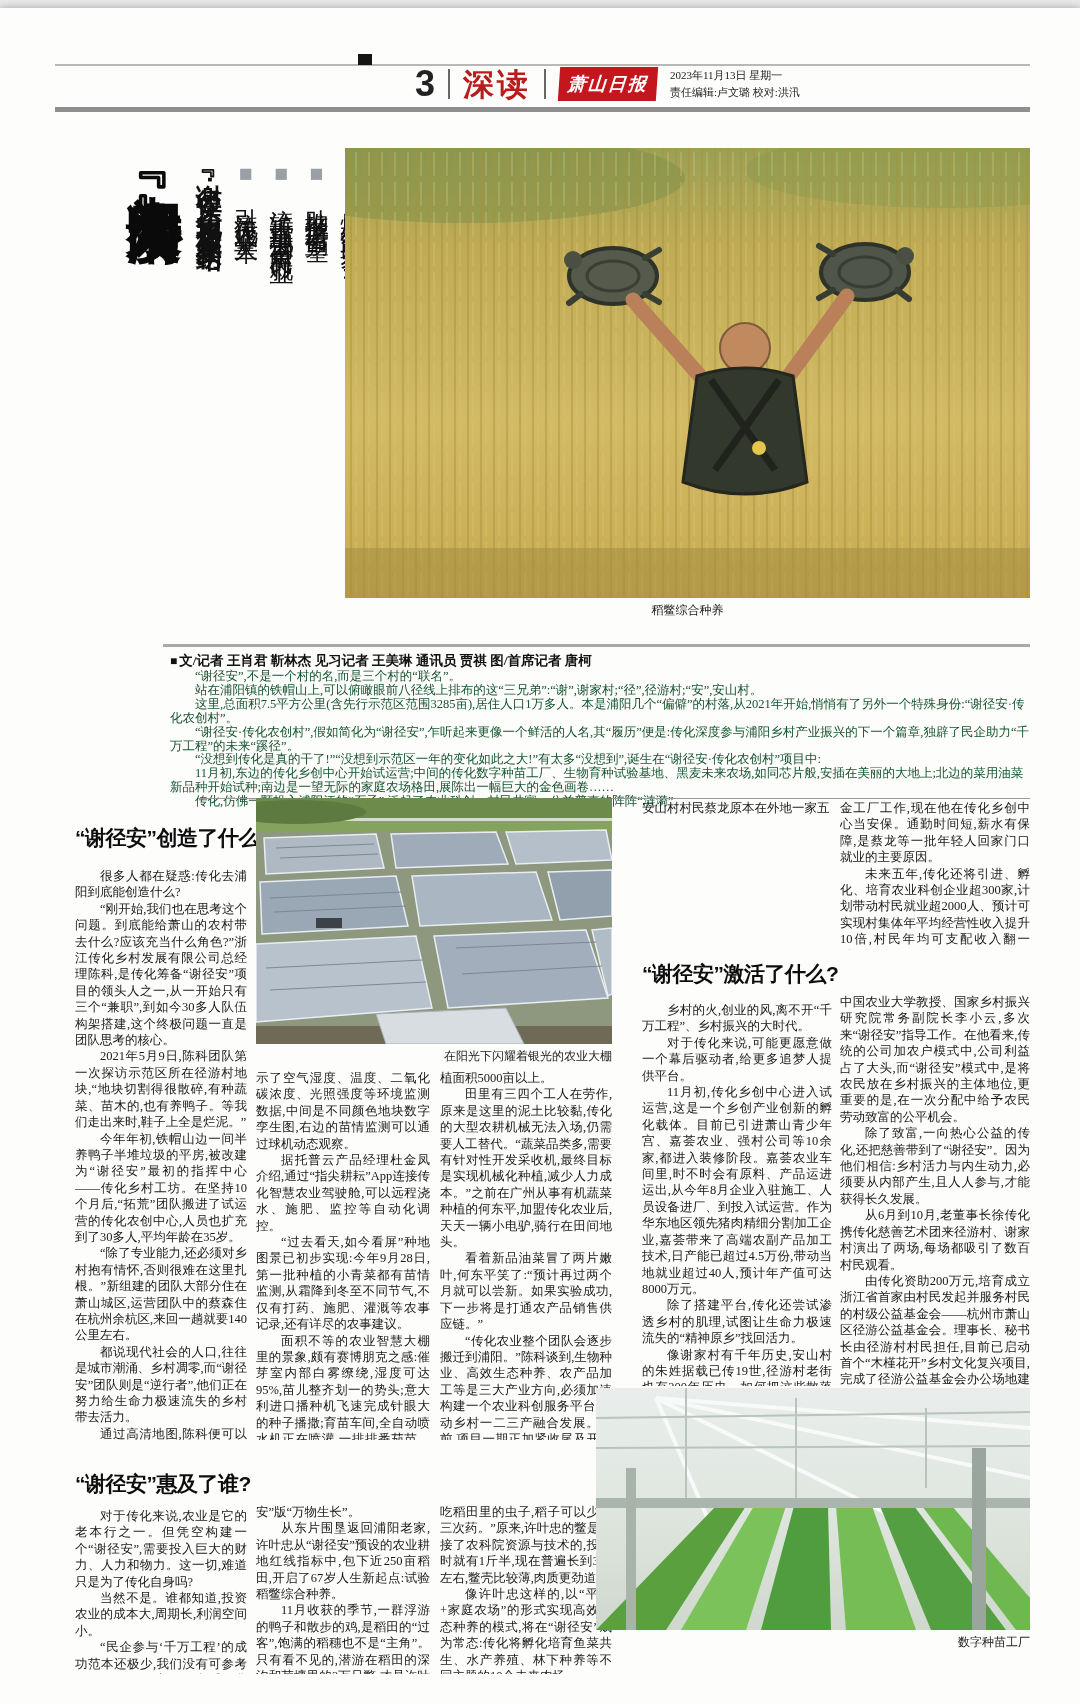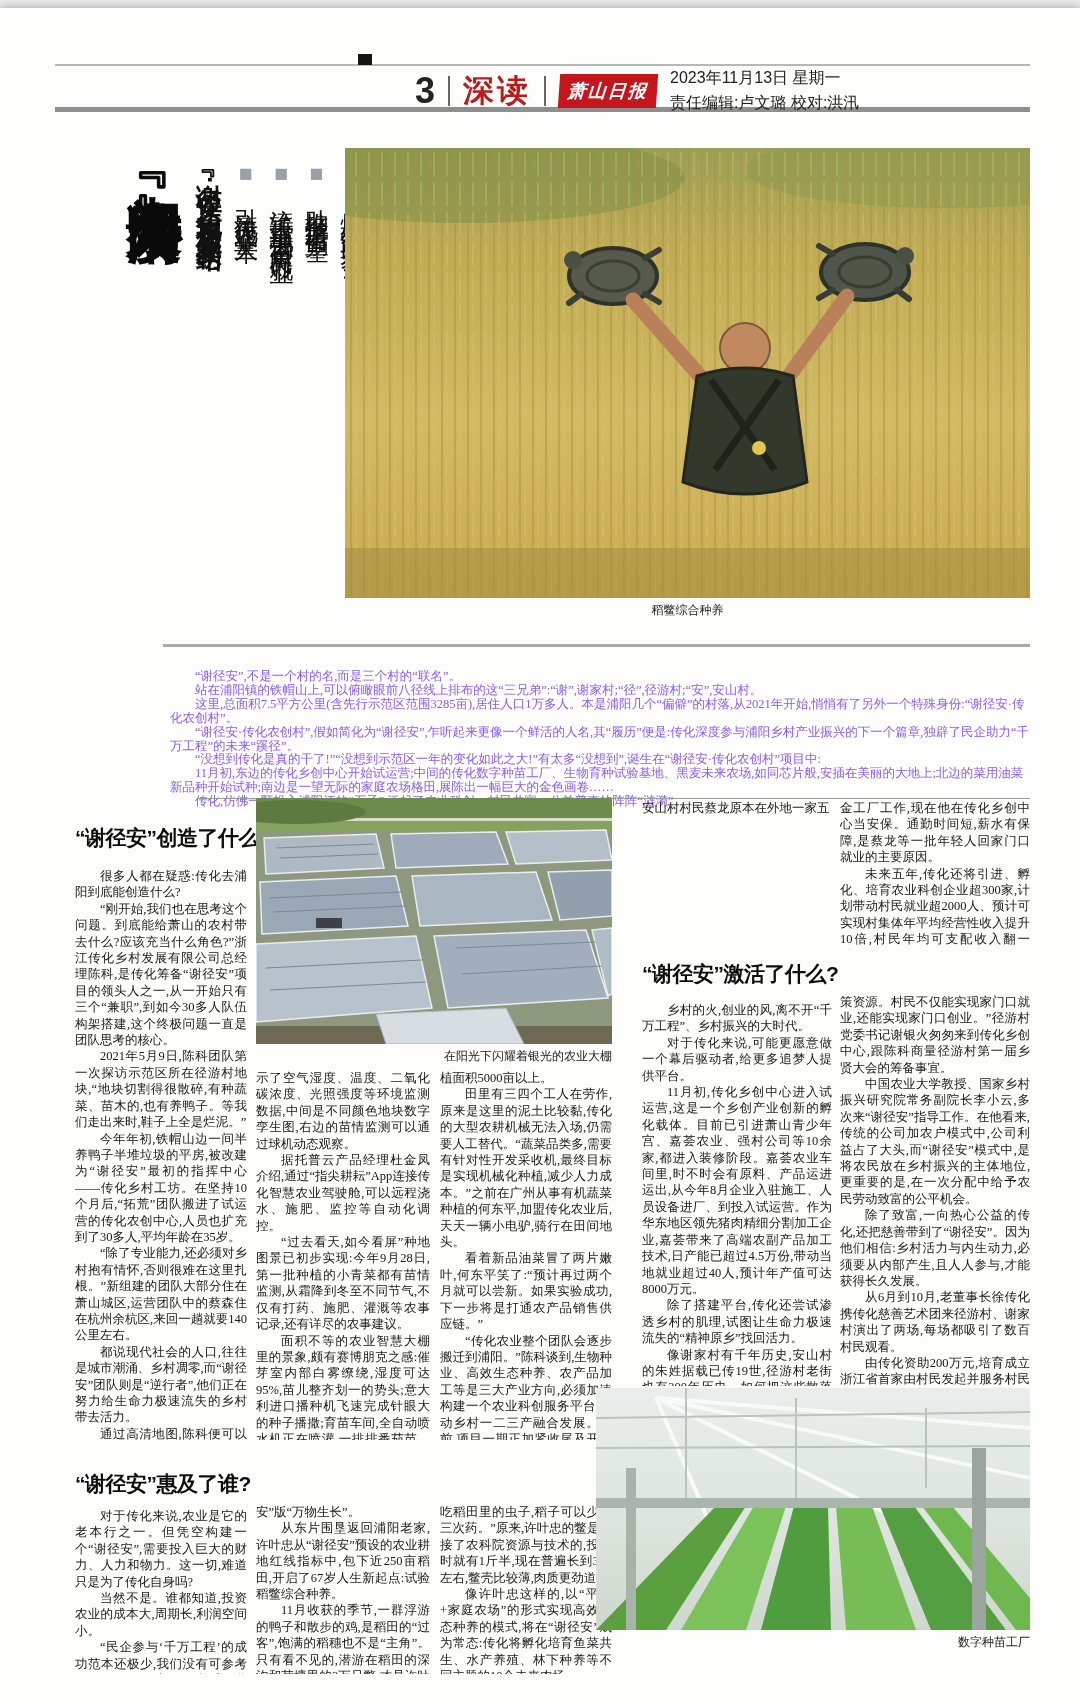--- a/index.html
+++ b/index.html
@@ -9,39 +9,39 @@
   .rule-top{position:absolute;left:55px;width:975px;top:56px;height:2px;background:#b8b8b8;}
   .tick{position:absolute;left:358px;top:46px;width:14px;height:11px;background:#151515;}
   .rule-thick{position:absolute;left:55px;width:975px;top:99px;height:5px;background:#8f8f8f;}
   .header-row{position:absolute;left:415px;top:58px;display:flex;align-items:center;gap:13px;
               font-family:"Liberation Sans",sans-serif;}
   .page-num{font-size:36px;font-weight:700;color:#222;line-height:1;}
   .vdiv{width:2px;height:30px;background:#666;}
   .section-name{font-size:31px;font-weight:800;letter-spacing:3px;color:#b91c1c;line-height:1;}
   .logo-box{color:#fff;padding:5px 9px;font-size:18px;font-weight:800;font-style:italic;
             letter-spacing:2px;transform:skewX(-4deg);}
-  .date-block{font-size:16px;line-height:1.55;color:#222;font-family:Liberation Sans, sans-serif;}
+  .date-block{font-size:11px;line-height:1.55;color:#222;font-family:Liberation Serif, serif;}
   
   .headline{position:absolute;left:56px;top:142px;height:520px;width:128px;writing-mode:vertical-rl;
             font-size:56px;font-weight:900;letter-spacing:2px;color:#0a0a0a;
             font-family:"Liberation Sans",sans-serif;line-height:1.05;}
   .subheads{position:absolute;left:186px;top:152px;height:455px;writing-mode:vertical-rl;
             font-family:"Liberation Sans",sans-serif;}
   .subhead{font-size:24px;letter-spacing:4px;margin-left:9px;color:#111;line-height:1.1;}
   .subhead .sq{color:#9aa0a6;font-size:23px;}
   .subhead.bold{font-weight:900;font-size:26px;}
   
   .photo{position:absolute;overflow:hidden;background:#ccc;}
   .photo svg{display:block;width:100%;height:100%;}
   .caption{position:absolute;font-size:12px;color:#222;text-align:right;}
   
   .rule-mid{position:absolute;left:163px;top:636px;width:867px;height:3px;background:#a9a9a9;}
   .byline{position:absolute;left:170px;top:644px;font-size:13.5px;font-weight:700;color:#111;}
   .byline .sq-icon{font-size:12px;margin-right:2px;}
-  .intro{position:absolute;left:170px;top:662px;width:860px;font-size:12.5px;line-height:13.9px;color:#8b5cf6;}
+  .intro{position:absolute;left:170px;top:662px;width:860px;font-size:12.5px;line-height:13.9px;color:#14532d;}
   .intro p{margin:0;text-indent:2em;}
   .rule-intro{position:absolute;left:198px;top:790px;width:832px;height:1px;background:#9a9a9a;}
   
   .shead{position:absolute;font-size:21px;font-weight:900;color:#0d0d0d;
          font-family:"Liberation Sans",sans-serif;letter-spacing:-0.5px;white-space:nowrap;}
   .tcol{position:absolute;font-size:12.5px;line-height:16.4px;text-align:justify;overflow:hidden;color:#181818;}
   .tcol p{margin:0;text-indent:2em;}
   .tcol.cont p:first-child{text-indent:0;}
 </style>
 </head>
@@ -111,20 +111,23 @@
         <path d="M352 228 Q400 212 448 228 L462 334 Q400 358 338 334 Z" fill="#33382c" stroke="#23271e" stroke-width="3"></path>
         <path d="M366 232 L430 322 M434 232 L370 322" stroke="#1f231b" stroke-width="7"></path>
         <circle cx="414" cy="300" r="7" fill="#e4c64a"></circle>
       </g>
       <rect y="400" width="685" height="50" fill="#a08a3e" opacity="0.5"></rect>
     </svg>
   </div>
   <div class="caption" style="left:345px;top:594px;width:685px;text-align:center;">稻鳖综合种养</div>
 
   <div class="rule-mid"></div>
+  <div class="byline">
+    <span class="sq-icon">■</span><span>文/记者 王肖君 靳林杰 见习记者 王美琳 通讯员 贾祺 图/首席记者 唐柯</span>
+  </div>
   <div class="intro">
       <p>“谢径安”,不是一个村的名,而是三个村的“联名”。</p>
       <p>站在浦阳镇的铁帽山上,可以俯瞰眼前八径线上排布的这“三兄弟”:“谢”,谢家村;“径”,径游村;“安”,安山村。</p>
       <p>这里,总面积7.5平方公里(含先行示范区范围3285亩),居住人口1万多人。本是浦阳几个“偏僻”的村落,从2021年开始,悄悄有了另外一个特殊身份:“谢径安·传化农创村”。</p>
       <p>“谢径安·传化农创村”,假如简化为“谢径安”,乍听起来更像一个鲜活的人名,其“履历”便是:传化深度参与浦阳乡村产业振兴的下一个篇章,独辟了民企助力“千万工程”的未来“蹊径”。</p>
       <p>“没想到传化是真的干了!”“没想到示范区一年的变化如此之大!”有太多“没想到”,诞生在“谢径安·传化农创村”项目中:</p>
       <p>11月初,东边的传化乡创中心开始试运营;中间的传化数字种苗工厂、生物育种试验基地、黑麦未来农场,如同芯片般,安插在美丽的大地上;北边的菜用油菜新品种开始试种;南边是一望无际的家庭农场格田,展陈出一幅巨大的金色画卷……</p>
       <p>传化,仿佛一颗投入浦阳江的“石子”,泛起了农业科创、村民共富、公益普惠的阵阵“涟漪”。</p>
     </div>
   <div class="rule-intro"></div>
@@ -190,21 +193,20 @@
 
   <div class="shead" style="left:642px;top:952px;">“谢径安”激活了什么?</div>
   <div class="tcol" style="left:642px;top:994px;width:190px;height:384px;">
       <p>乡村的火,创业的风,离不开“千万工程”、乡村振兴的大时代。</p>
       <p>对于传化来说,可能更愿意做一个幕后驱动者,给更多追梦人提供平台。</p>
       <p>11月初,传化乡创中心进入试运营,这是一个乡创产业创新的孵化载体。目前已引进萧山青少年宫、嘉荟农业、强村公司等10余家,都进入装修阶段。嘉荟农业车间里,时不时会有原料、产品运进运出,从今年8月企业入驻施工、人员设备进厂、到投入试运营。作为华东地区领先猪肉精细分割加工企业,嘉荟带来了高端农副产品加工技术,日产能已超过4.5万份,带动当地就业超过40人,预计年产值可达8000万元。</p>
       <p>除了搭建平台,传化还尝试渗透乡村的肌理,试图让生命力极速流失的“精神原乡”找回活力。</p>
       <p>像谢家村有千年历史,安山村的朱姓据载已传19世,径游村老街也有300年历史。如何把这些散落民间的历史碎片化遗存,用一根主线串起来,再创造性地展出来?传化乡村发展运营人员陆月等“新乡人”,一直在找寻“活化”密码的路径。</p>
     </div>
   <div class="tcol cont" style="left:840px;top:986px;width:190px;height:392px;">
-      <p>策资源。村民不仅能实现家门口就业,还能实现家门口创业。”径游村党委书记谢银火匆匆来到传化乡创中心,跟陈科商量径游村第一届乡贤大会的筹备事宜。</p>
       <p>中国农业大学教授、国家乡村振兴研究院常务副院长李小云,多次来“谢径安”指导工作。在他看来,传统的公司加农户模式中,公司利益占了大头,而“谢径安”模式中,是将农民放在乡村振兴的主体地位,更重要的是,在一次分配中给予农民劳动致富的公平机会。</p>
       <p>除了致富,一向热心公益的传化,还把慈善带到了“谢径安”。因为他们相信:乡村活力与内生动力,必须要从内部产生,且人人参与,才能获得长久发展。</p>
       <p>从6月到10月,老董事长徐传化携传化慈善艺术团来径游村、谢家村演出了两场,每场都吸引了数百村民观看。</p>
       <p>由传化资助200万元,培育成立浙江省首家由村民发起并服务村民的村级公益基金会——杭州市萧山区径游公益基金会。理事长、秘书长由径游村村民担任,目前已启动首个“木槿花开”乡村文化复兴项目,完成了径游公益基金会办公场地建设,并开展了重阳节慰问活动等系列乡村活动。</p>
     </div>
 
   <div class="shead" style="left:75px;top:1462px;">“谢径安”惠及了谁?</div>
   <div class="tcol" style="left:75px;top:1500px;width:172px;height:166px;">
       <p>对于传化来说,农业是它的老本行之一。但凭空构建一个“谢径安”,需要投入巨大的财力、人力和物力。这一切,难道只是为了传化自身吗?</p>
       <p>当然不是。谁都知道,投资农业的成本大,周期长,利润空间小。</p>

